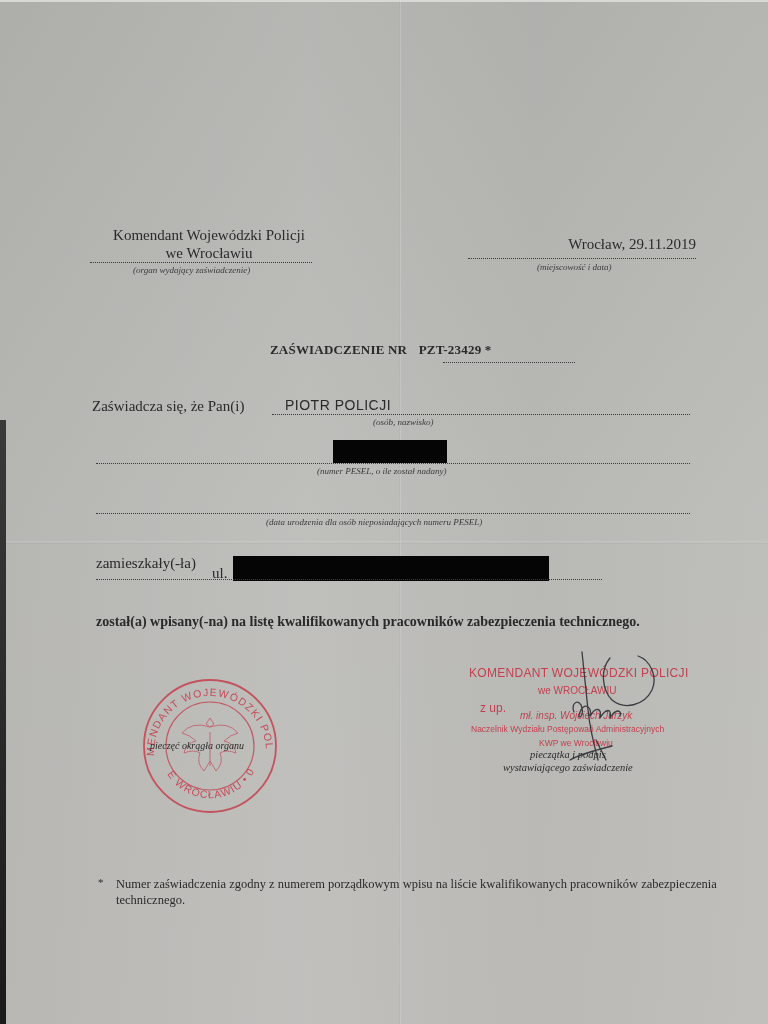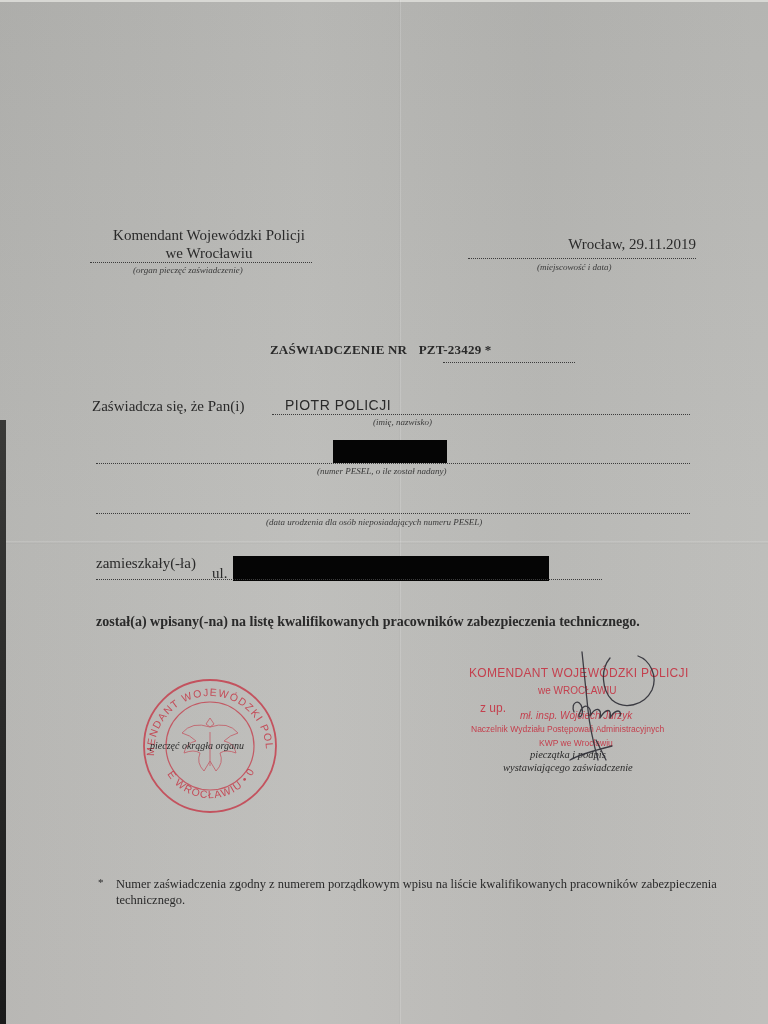--- a/index.html
+++ b/index.html
@@ -46,36 +46,36 @@
 <div class="edge-top"></div>
 <div class="fold-v"></div>
 <div class="fold-h"></div>
 <div class="edge-left"></div>
 
 <div class="abs issuer">
   <div>Komendant Wojewódzki Policji</div>
   <div>we Wrocławiu</div>
 </div>
 <div class="dotline" style="left:90px; top:262px; width:222px;"></div>
-<div class="caption" style="left:133px; top:265px;">(organ pieczęć zaświadczenie)</div>
+<div class="caption" style="left:133px; top:265px;">(organ wydający zaświadczenie)</div>
 
 <div class="abs placedate">Wrocław, 29.11.2019</div>
 <div class="dotline" style="left:468px; top:258px; width:228px;"></div>
 <div class="caption" style="left:537px; top:262px;">(miejscowość i data)</div>
 
 <div class="abs title">
   <span>ZAŚWIADCZENIE NR</span>
   <span style="margin-left:8px;">PZT-23429 *</span>
 </div>
 <div class="dotline" style="left:443px; top:362px; width:132px;"></div>
 
 <div class="abs label" style="left:92px; top:398px;">Zaświadcza się, że Pan(i)</div>
 <div class="abs name" style="left:285px; top:397px;">PIOTR  POLICJI</div>
 <div class="dotline" style="left:272px; top:414px; width:418px;"></div>
-<div class="caption" style="left:373px; top:417px;">(imię, nazwisko)</div>
+<div class="caption" style="left:373px; top:417px;">(osób, nazwisko)</div>
 
 <div class="redact" style="left:333px; top:440px; width:114px; height:23px;"></div>
 <div class="dotline" style="left:96px; top:463px; width:594px;"></div>
 <div class="caption" style="left:317px; top:466px;">(numer PESEL, o ile został nadany)</div>
 
 <div class="dotline" style="left:96px; top:513px; width:594px;"></div>
 <div class="caption" style="left:266px; top:517px;">(data urodzenia dla osób nieposiadających numeru PESEL)</div>
 
 <div class="abs label" style="left:96px; top:555px;">zamieszkały(-ła)</div>
 <div class="abs label" style="left:212px; top:565px;">ul.</div>

